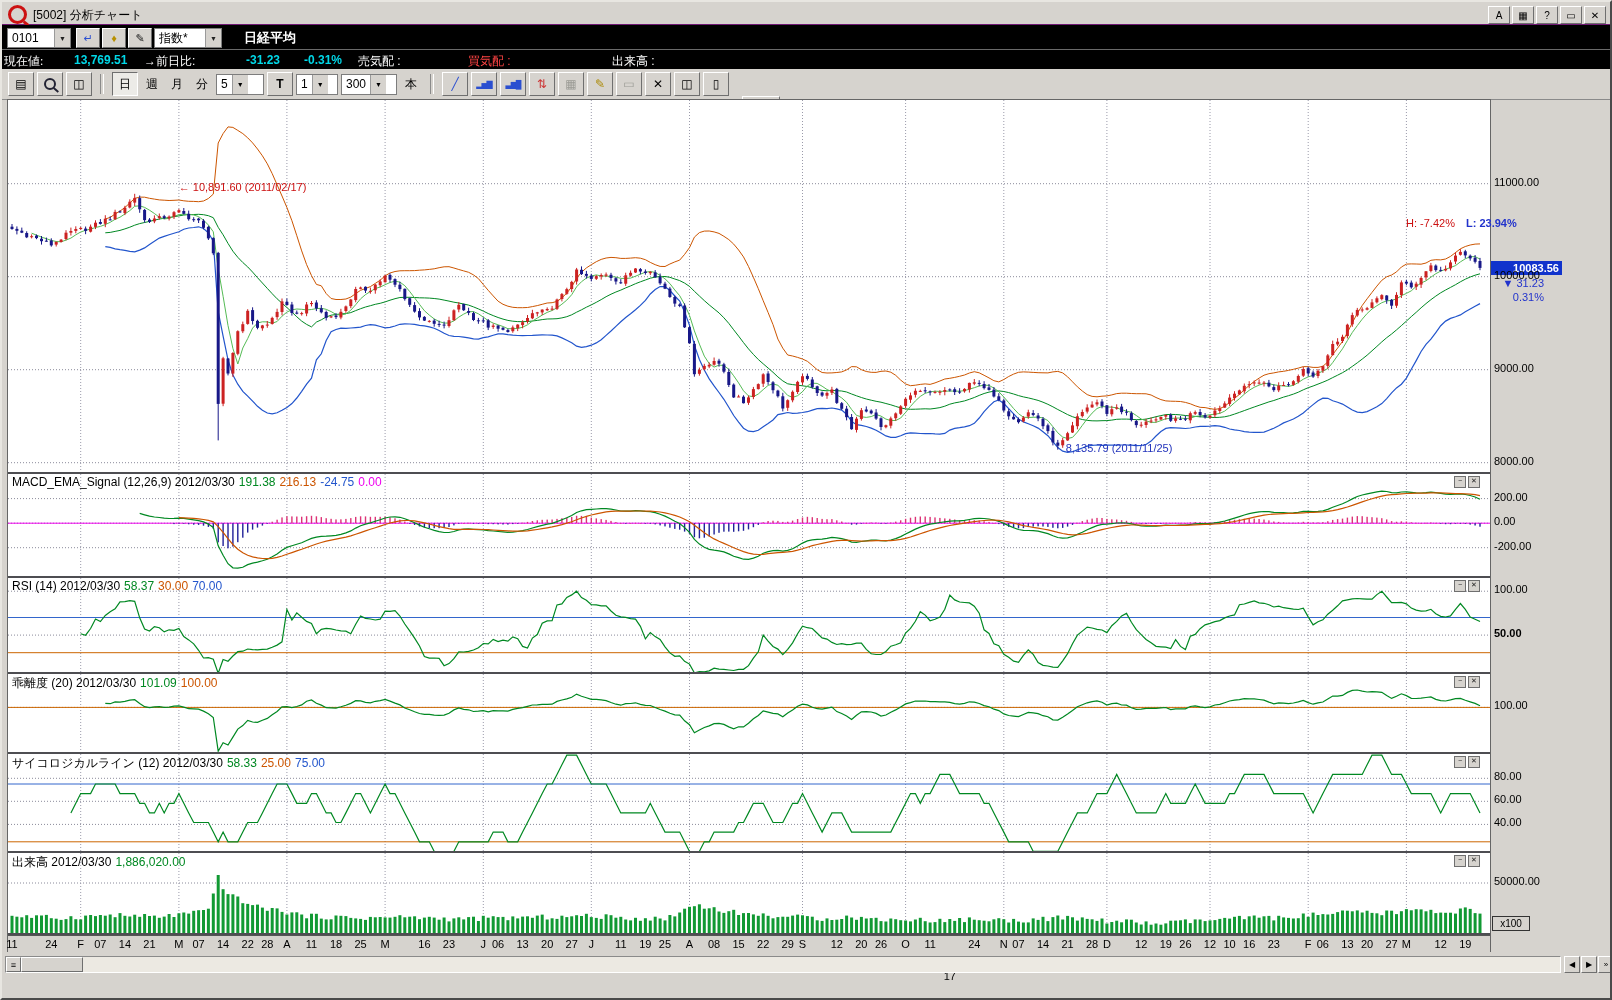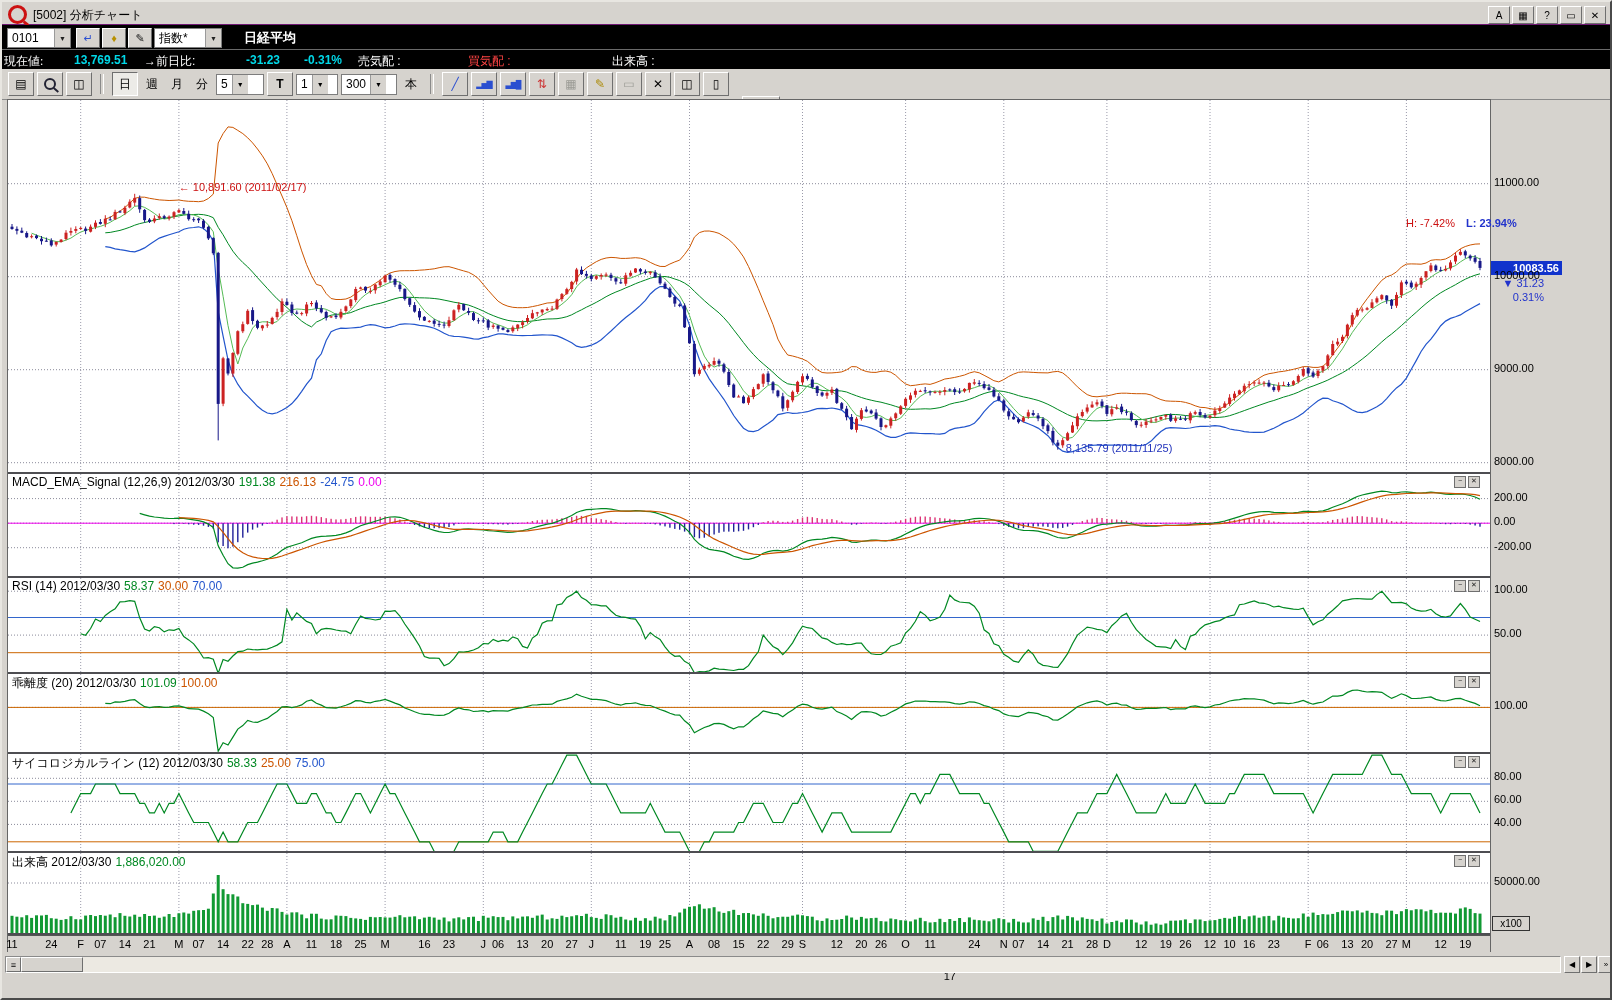--- a/index.html
+++ b/index.html
@@ -1577,21 +1577,21 @@
   </div>
   <div id="pricepct" style="top: 191.929px;">0.31%</div>
 <div class="ylab" style="top: 76.7px;">11000.00</div>
     <div class="ylab" style="top: 169.7px;">10000.00</div>
     <div class="ylab" style="top: 262.7px;">9000.00</div>
     <div class="ylab" style="top: 355.7px;">8000.00</div>
     <div class="ylab" style="top: 391.578px;">200.00</div>
     <div class="ylab" style="top: 416.157px;">0.00</div>
     <div class="ylab" style="top: 440.735px;">-200.00</div>
     <div class="ylab" style="top: 484.178px;">100.00</div>
-    <div class="ylab" style="top: 528.103px;">50.00</div>
+    <div class="ylab" style="top: 528.103px; font-weight: bold;">50.00</div>
     <div class="ylab" style="top: 600.429px;">100.00</div>
     <div class="ylab" style="top: 671.25px;">80.00</div>
     <div class="ylab" style="top: 694.345px;">60.00</div>
     <div class="ylab" style="top: 717.44px;">40.00</div>
     <div class="ylab" style="top: 776px;">50000.00</div>
     <div class="unitbox" style="top: 817px;">x100</div>
   </div>
 
 <div id="hscroll">
   <div class="grip">≡</div>

